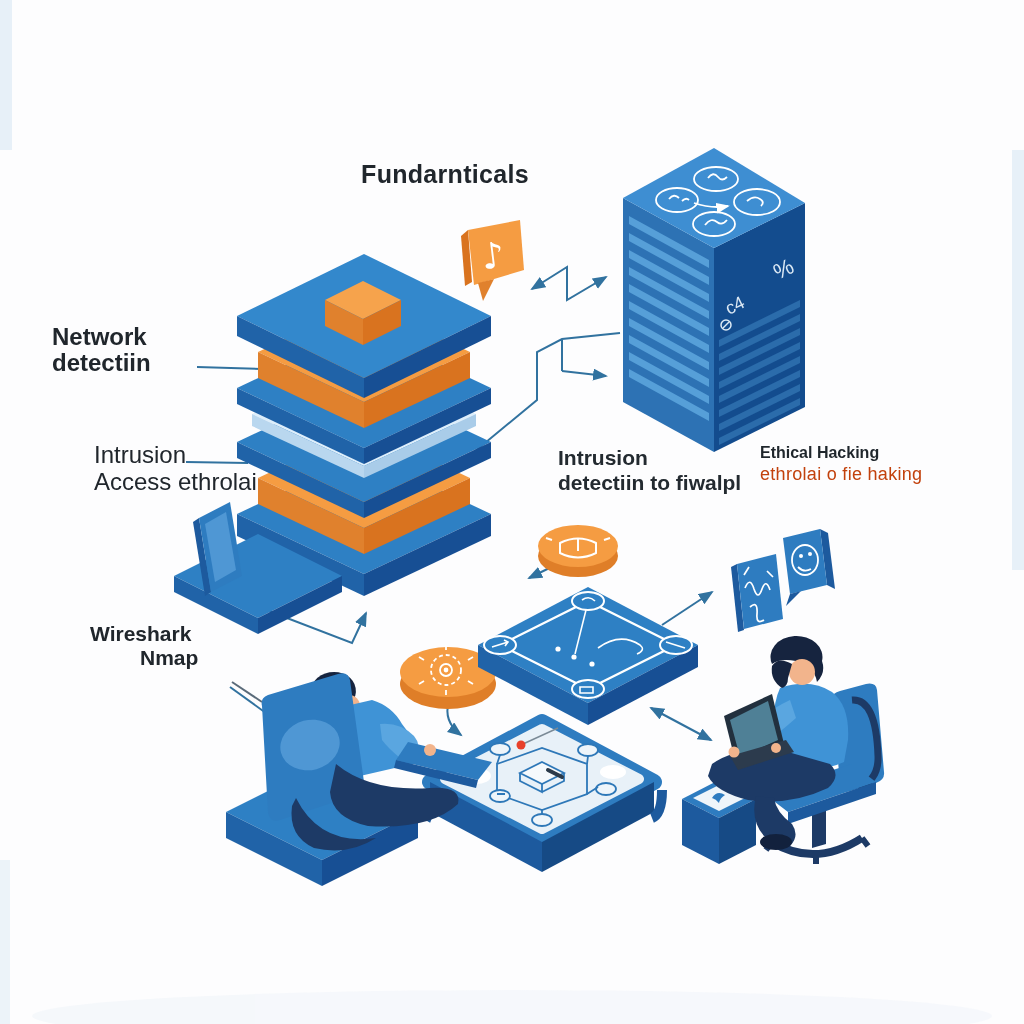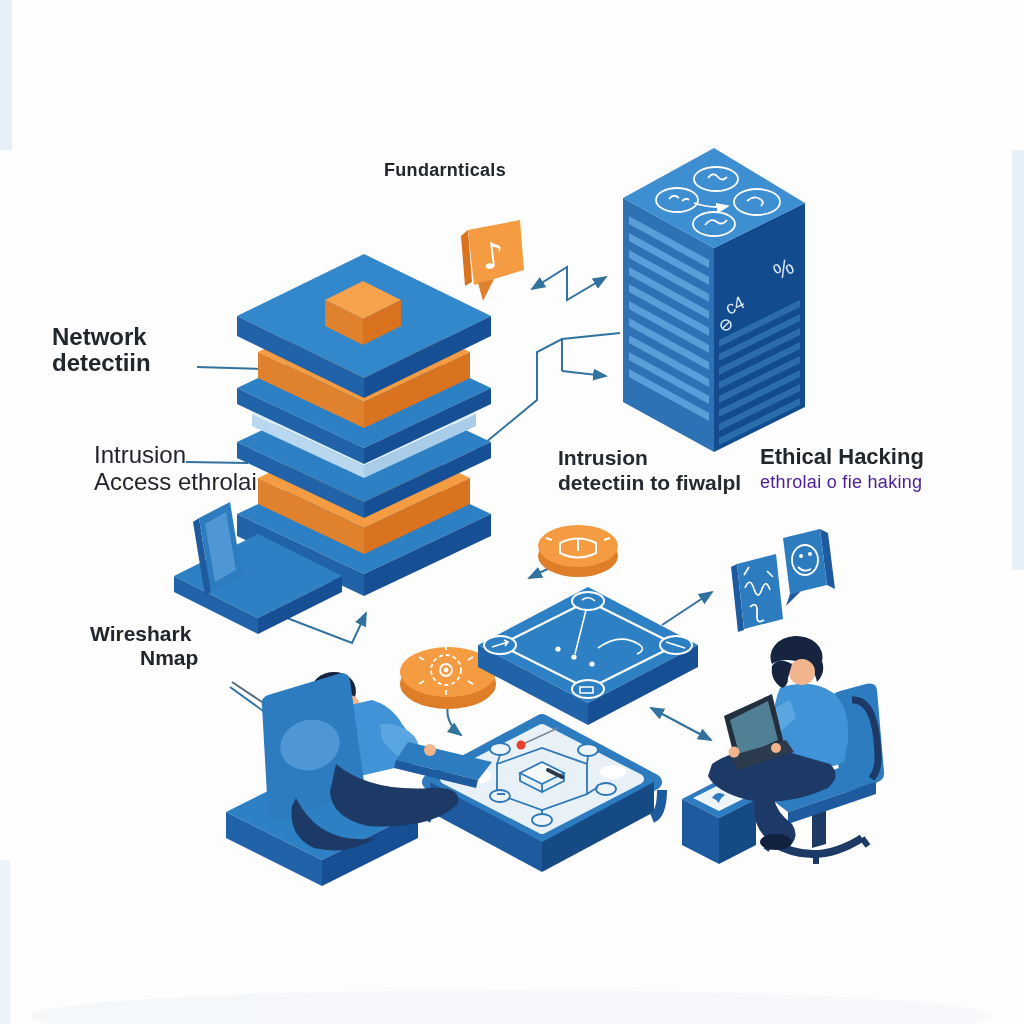--- a/index.html
+++ b/index.html
@@ -1,28 +1,28 @@
 <!DOCTYPE html>
 <html><head>
 <meta charset="utf-8">
 <style>
   html,body{margin:0;padding:0;background:#fdfdfe;}
   .canvas{position:relative;width:1024px;height:1024px;background:#fdfdfe;overflow:hidden;
           font-family:"Liberation Sans",sans-serif;}
   .canvas svg{position:absolute;left:0;top:0;}
   .label{position:absolute;color:#20262c;}
-  .lbl-title{left:340px;top:160px;width:210px;text-align:center;font-size:18px;font-weight:700;letter-spacing:.3px;}
+  .lbl-title{left:340px;top:160px;width:210px;text-align:center;font-size:25px;font-weight:700;letter-spacing:.3px;}
   .lbl-netsec{left:52px;top:324px;width:138px;text-align:left;font-size:24px;font-weight:700;line-height:1.1;}
   .lbl-intr{left:94px;top:442px;font-size:24px;font-weight:400;line-height:1.12;}
   .lbl-tools{left:90px;top:622px;font-size:21px;font-weight:700;line-height:1.15;}
   .lbl-tools .ind{padding-left:50px;}
   .lbl-detect{left:558px;top:446px;font-size:21px;font-weight:600;line-height:1.18;color:#232a30;}
   .lbl-eth{left:760px;top:444px;}
-  .lbl-eth .t{font-size:22px;font-weight:700;color:#1f262c;}
-  .lbl-eth .s{font-size:18px;font-weight:400;color:#4c1d95;margin-top:2px;letter-spacing:.3px;}
+  .lbl-eth .t{font-size:16px;font-weight:700;color:#1f262c;}
+  .lbl-eth .s{font-size:18px;font-weight:400;color:#c2410c;margin-top:2px;letter-spacing:.3px;}
 </style>
 </head>
 <body>
 
 <div class="canvas">
 
 <svg width="1024" height="1024" viewBox="0 0 1024 1024">
   <defs>
     <marker id="ah" markerWidth="9" markerHeight="8" refX="6.5" refY="3" orient="auto-start-reverse">
       <path d="M0,0 L7.5,3 L0,6 Z" fill="#31729f"></path>

